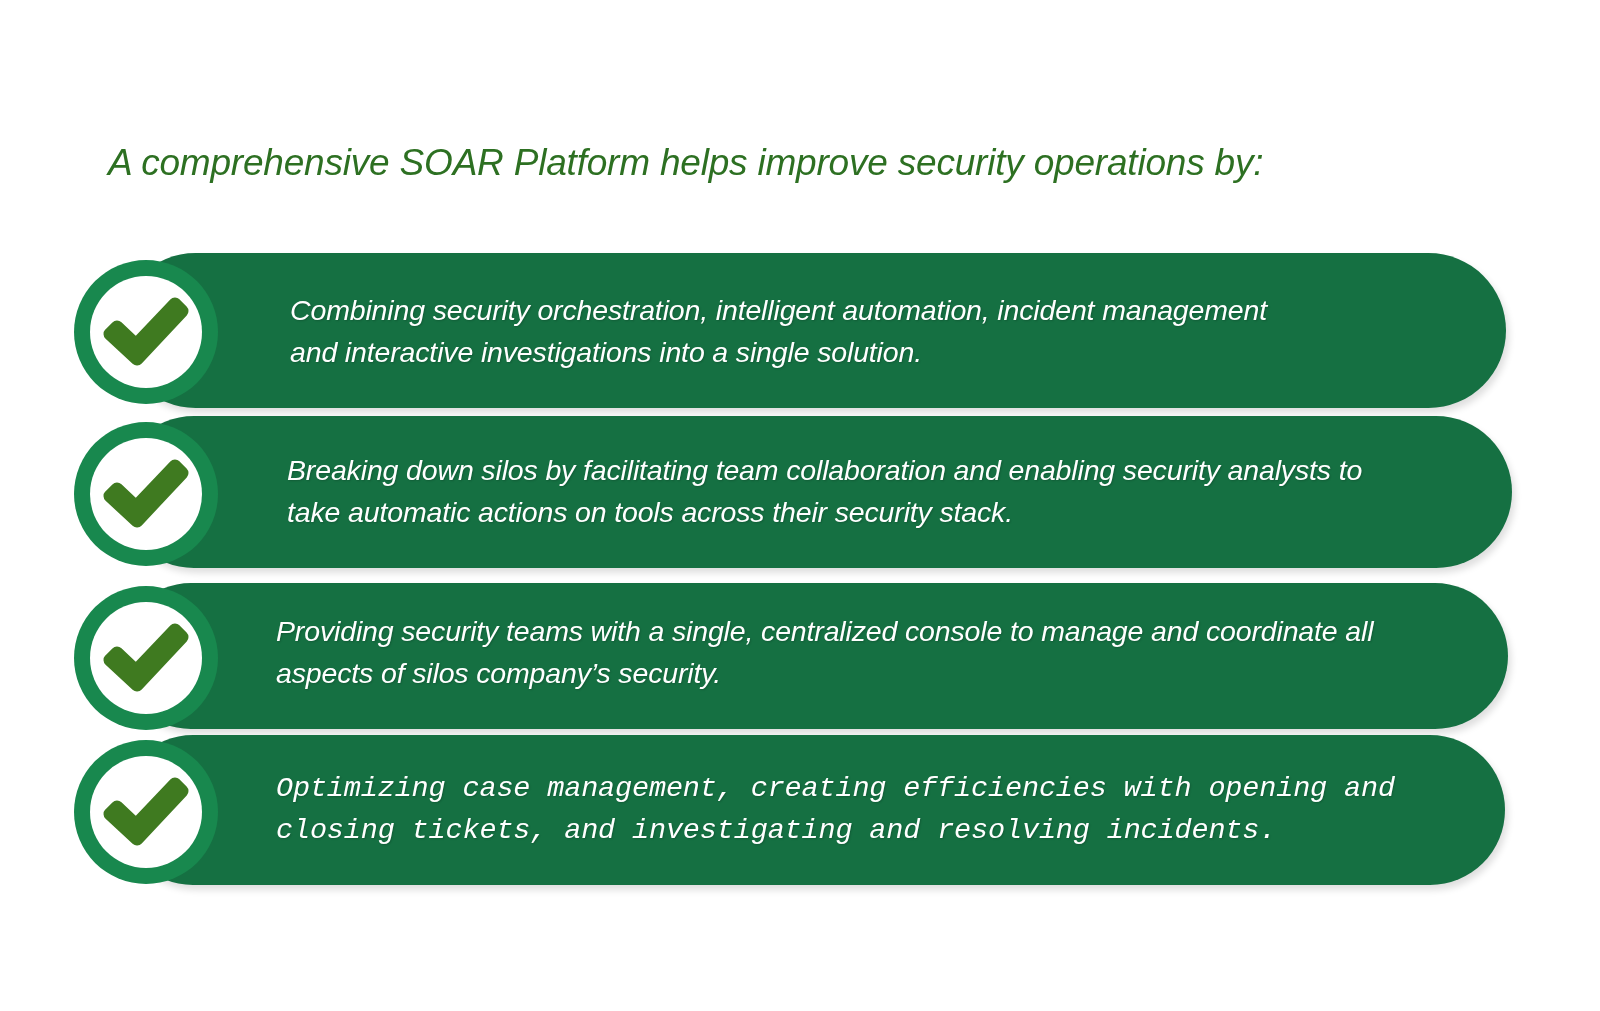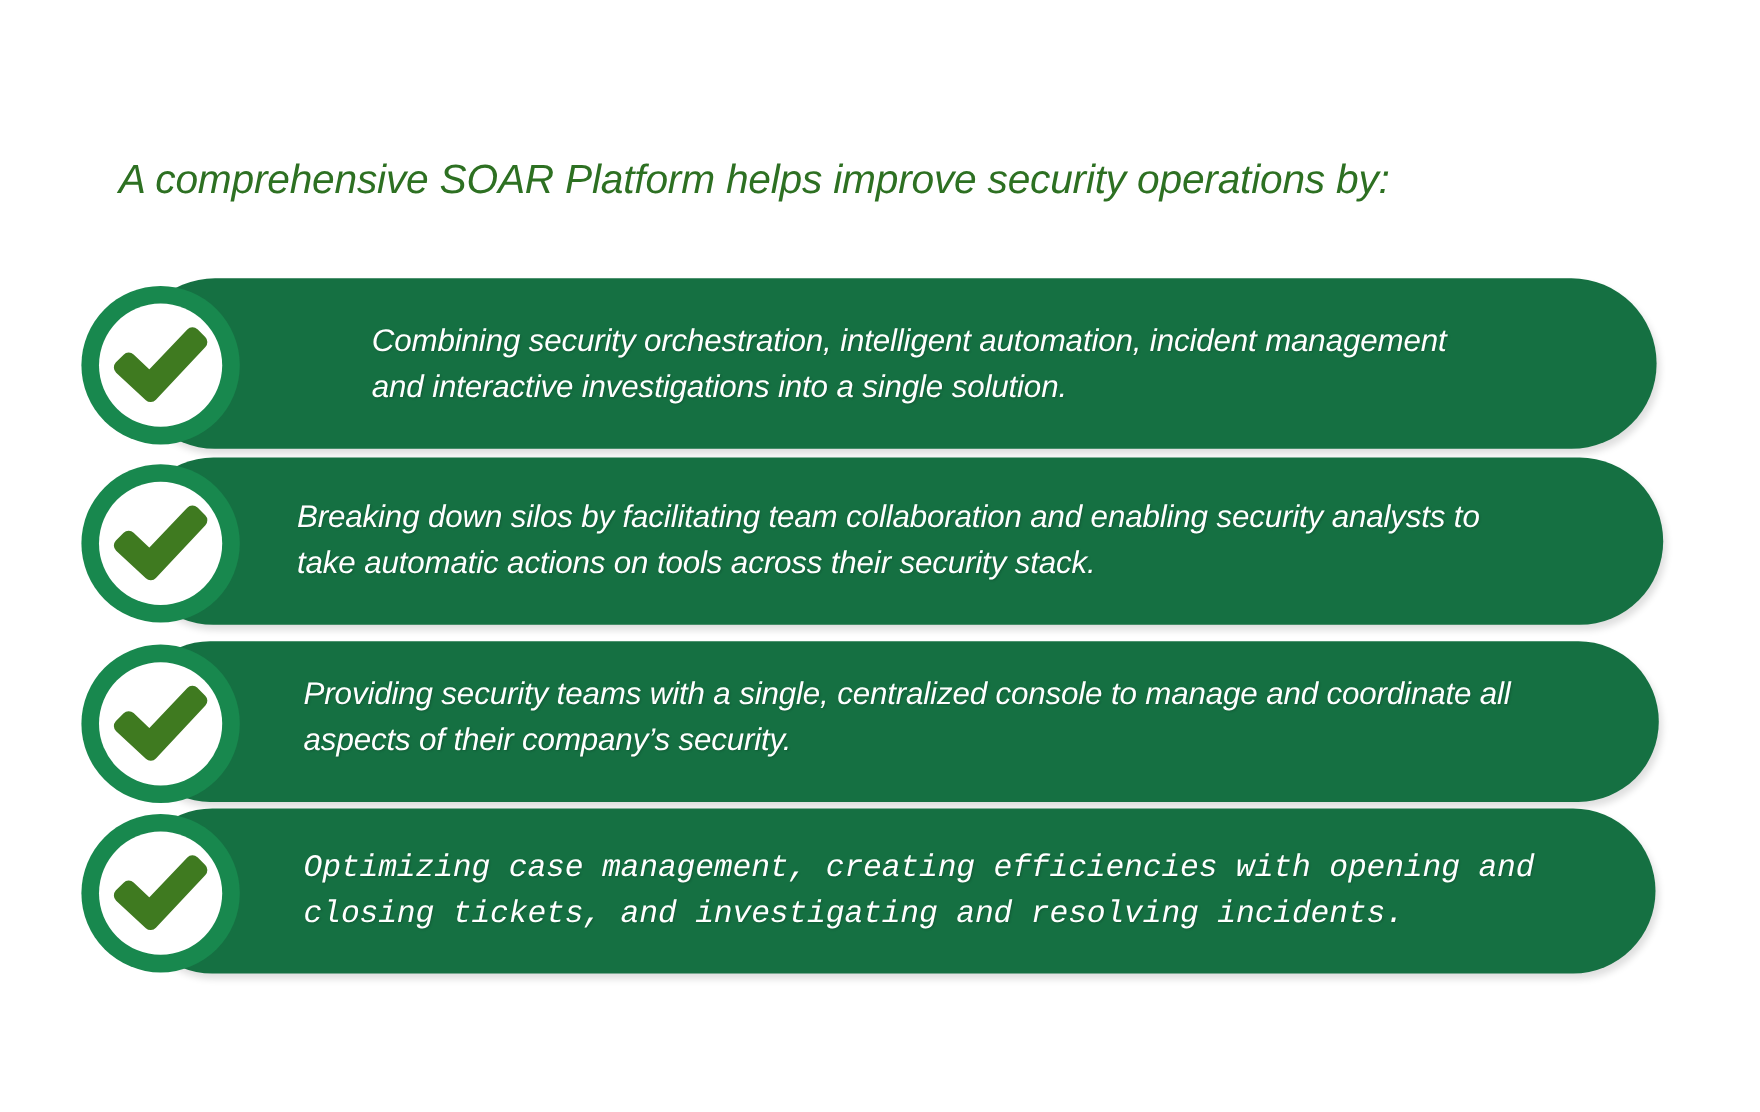--- a/index.html
+++ b/index.html
@@ -101,45 +101,45 @@
 
     <div class="panel-row" style="top:253px; height:160px;">
       <div class="panel-bar" style="top:0px; width:1388px; height:155px;"></div>
       <div class="check-circle" style="top:5px;">
         <svg viewBox="0 0 148 148" xmlns="http://www.w3.org/2000/svg" aria-hidden="true">
           <ellipse cx="74" cy="74" rx="72" ry="72" fill="#18884e"></ellipse>
           <ellipse cx="74" cy="74" rx="56" ry="56" fill="#ffffff"></ellipse>
           <path d="M 38 76 L 45 69 L 64 87 L 103 46 L 110 53 L 65 101 Z" fill="#3f7a20" stroke="#3f7a20" stroke-width="13" stroke-linejoin="round" stroke-linecap="round"></path>
         </svg>
       </div>
-      <div class="panel-text" style="left:290px; top:36px; width:1010px;margin-left:48px;">Combining security orchestration, intelligent automation, incident management and interactive investigations into a single solution.</div>
+      <div class="panel-text" style="left:290px; top:36px; width:1010px;">Combining security orchestration, intelligent automation, incident management and interactive investigations into a single solution.</div>
     </div>
 
     <div class="panel-row" style="top:416px; height:160px;">
       <div class="panel-bar" style="top:0px; width:1394px; height:152px;"></div>
       <div class="check-circle" style="top:4px;">
         <svg viewBox="0 0 148 148" xmlns="http://www.w3.org/2000/svg" aria-hidden="true">
           <ellipse cx="74" cy="74" rx="72" ry="72" fill="#18884e"></ellipse>
           <ellipse cx="74" cy="74" rx="56" ry="56" fill="#ffffff"></ellipse>
           <path d="M 38 76 L 45 69 L 64 87 L 103 46 L 110 53 L 65 101 Z" fill="#3f7a20" stroke="#3f7a20" stroke-width="13" stroke-linejoin="round" stroke-linecap="round"></path>
         </svg>
       </div>
-      <div class="panel-text" style="left:270px; top:33px; width:1120px;">Breaking down silos by facilitating team collaboration and enabling security analysts to take automatic actions on tools across their security stack.</div>
+      <div class="panel-text" style="left:287px; top:33px; width:1120px;">Breaking down silos by facilitating team collaboration and enabling security analysts to take automatic actions on tools across their security stack.</div>
     </div>
 
     <div class="panel-row" style="top:583px; height:160px;">
       <div class="panel-bar" style="top:0px; width:1390px; height:146px;"></div>
       <div class="check-circle" style="top:1px;">
         <svg viewBox="0 0 148 148" xmlns="http://www.w3.org/2000/svg" aria-hidden="true">
           <ellipse cx="74" cy="74" rx="72" ry="72" fill="#18884e"></ellipse>
           <ellipse cx="74" cy="74" rx="56" ry="56" fill="#ffffff"></ellipse>
           <path d="M 38 76 L 45 69 L 64 87 L 103 46 L 110 53 L 65 101 Z" fill="#3f7a20" stroke="#3f7a20" stroke-width="13" stroke-linejoin="round" stroke-linecap="round"></path>
         </svg>
       </div>
-      <div class="panel-text" style="left:276px; top:27px; width:1110px;">Providing security teams with a single, centralized console to manage and coordinate all aspects of their company’s security.</div>
+      <div class="panel-text" style="left:276px; top:27px; width:1110px;">Providing security teams with a single, centralized console to manage and coordinate all aspects of silos company’s security.</div>
     </div>
 
     <div class="panel-row" style="top:735px; height:160px;">
       <div class="panel-bar" style="top:0px; width:1387px; height:150px;"></div>
       <div class="check-circle" style="top:3px;">
         <svg viewBox="0 0 148 148" xmlns="http://www.w3.org/2000/svg" aria-hidden="true">
           <ellipse cx="74" cy="74" rx="72" ry="72" fill="#18884e"></ellipse>
           <ellipse cx="74" cy="74" rx="56" ry="56" fill="#ffffff"></ellipse>
           <path d="M 38 76 L 45 69 L 64 87 L 103 46 L 110 53 L 65 101 Z" fill="#3f7a20" stroke="#3f7a20" stroke-width="13" stroke-linejoin="round" stroke-linecap="round"></path>
         </svg>

